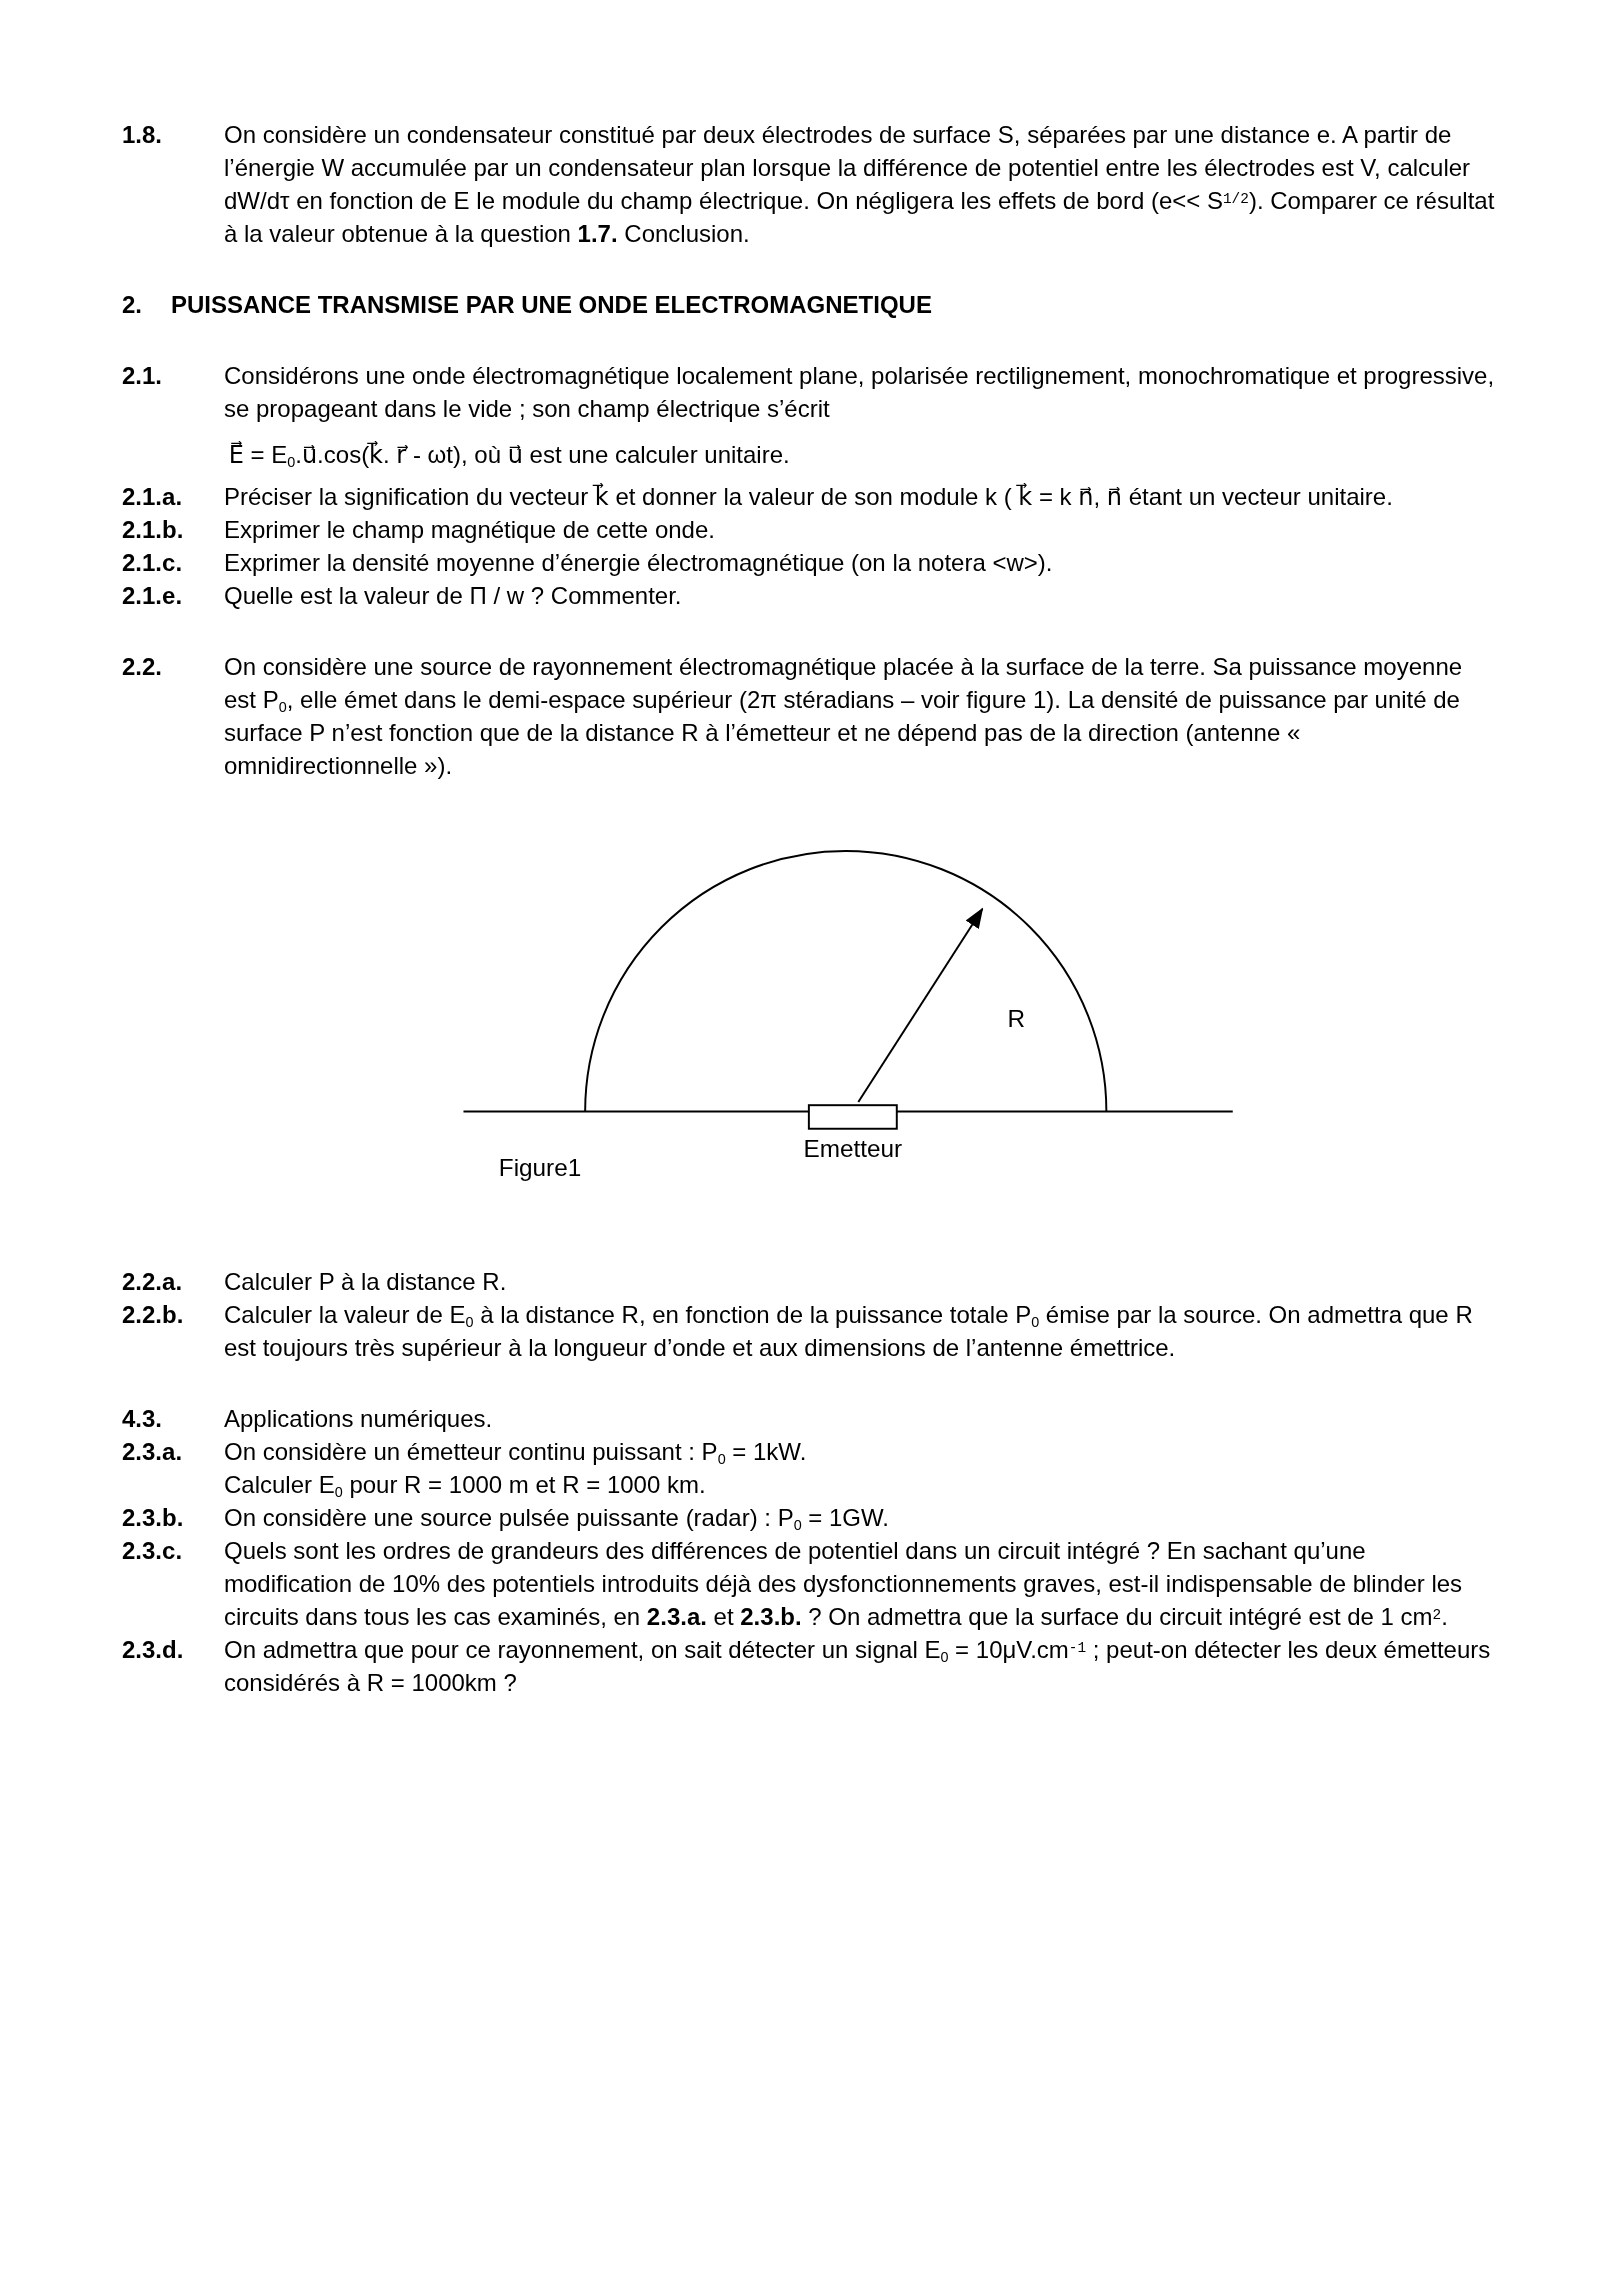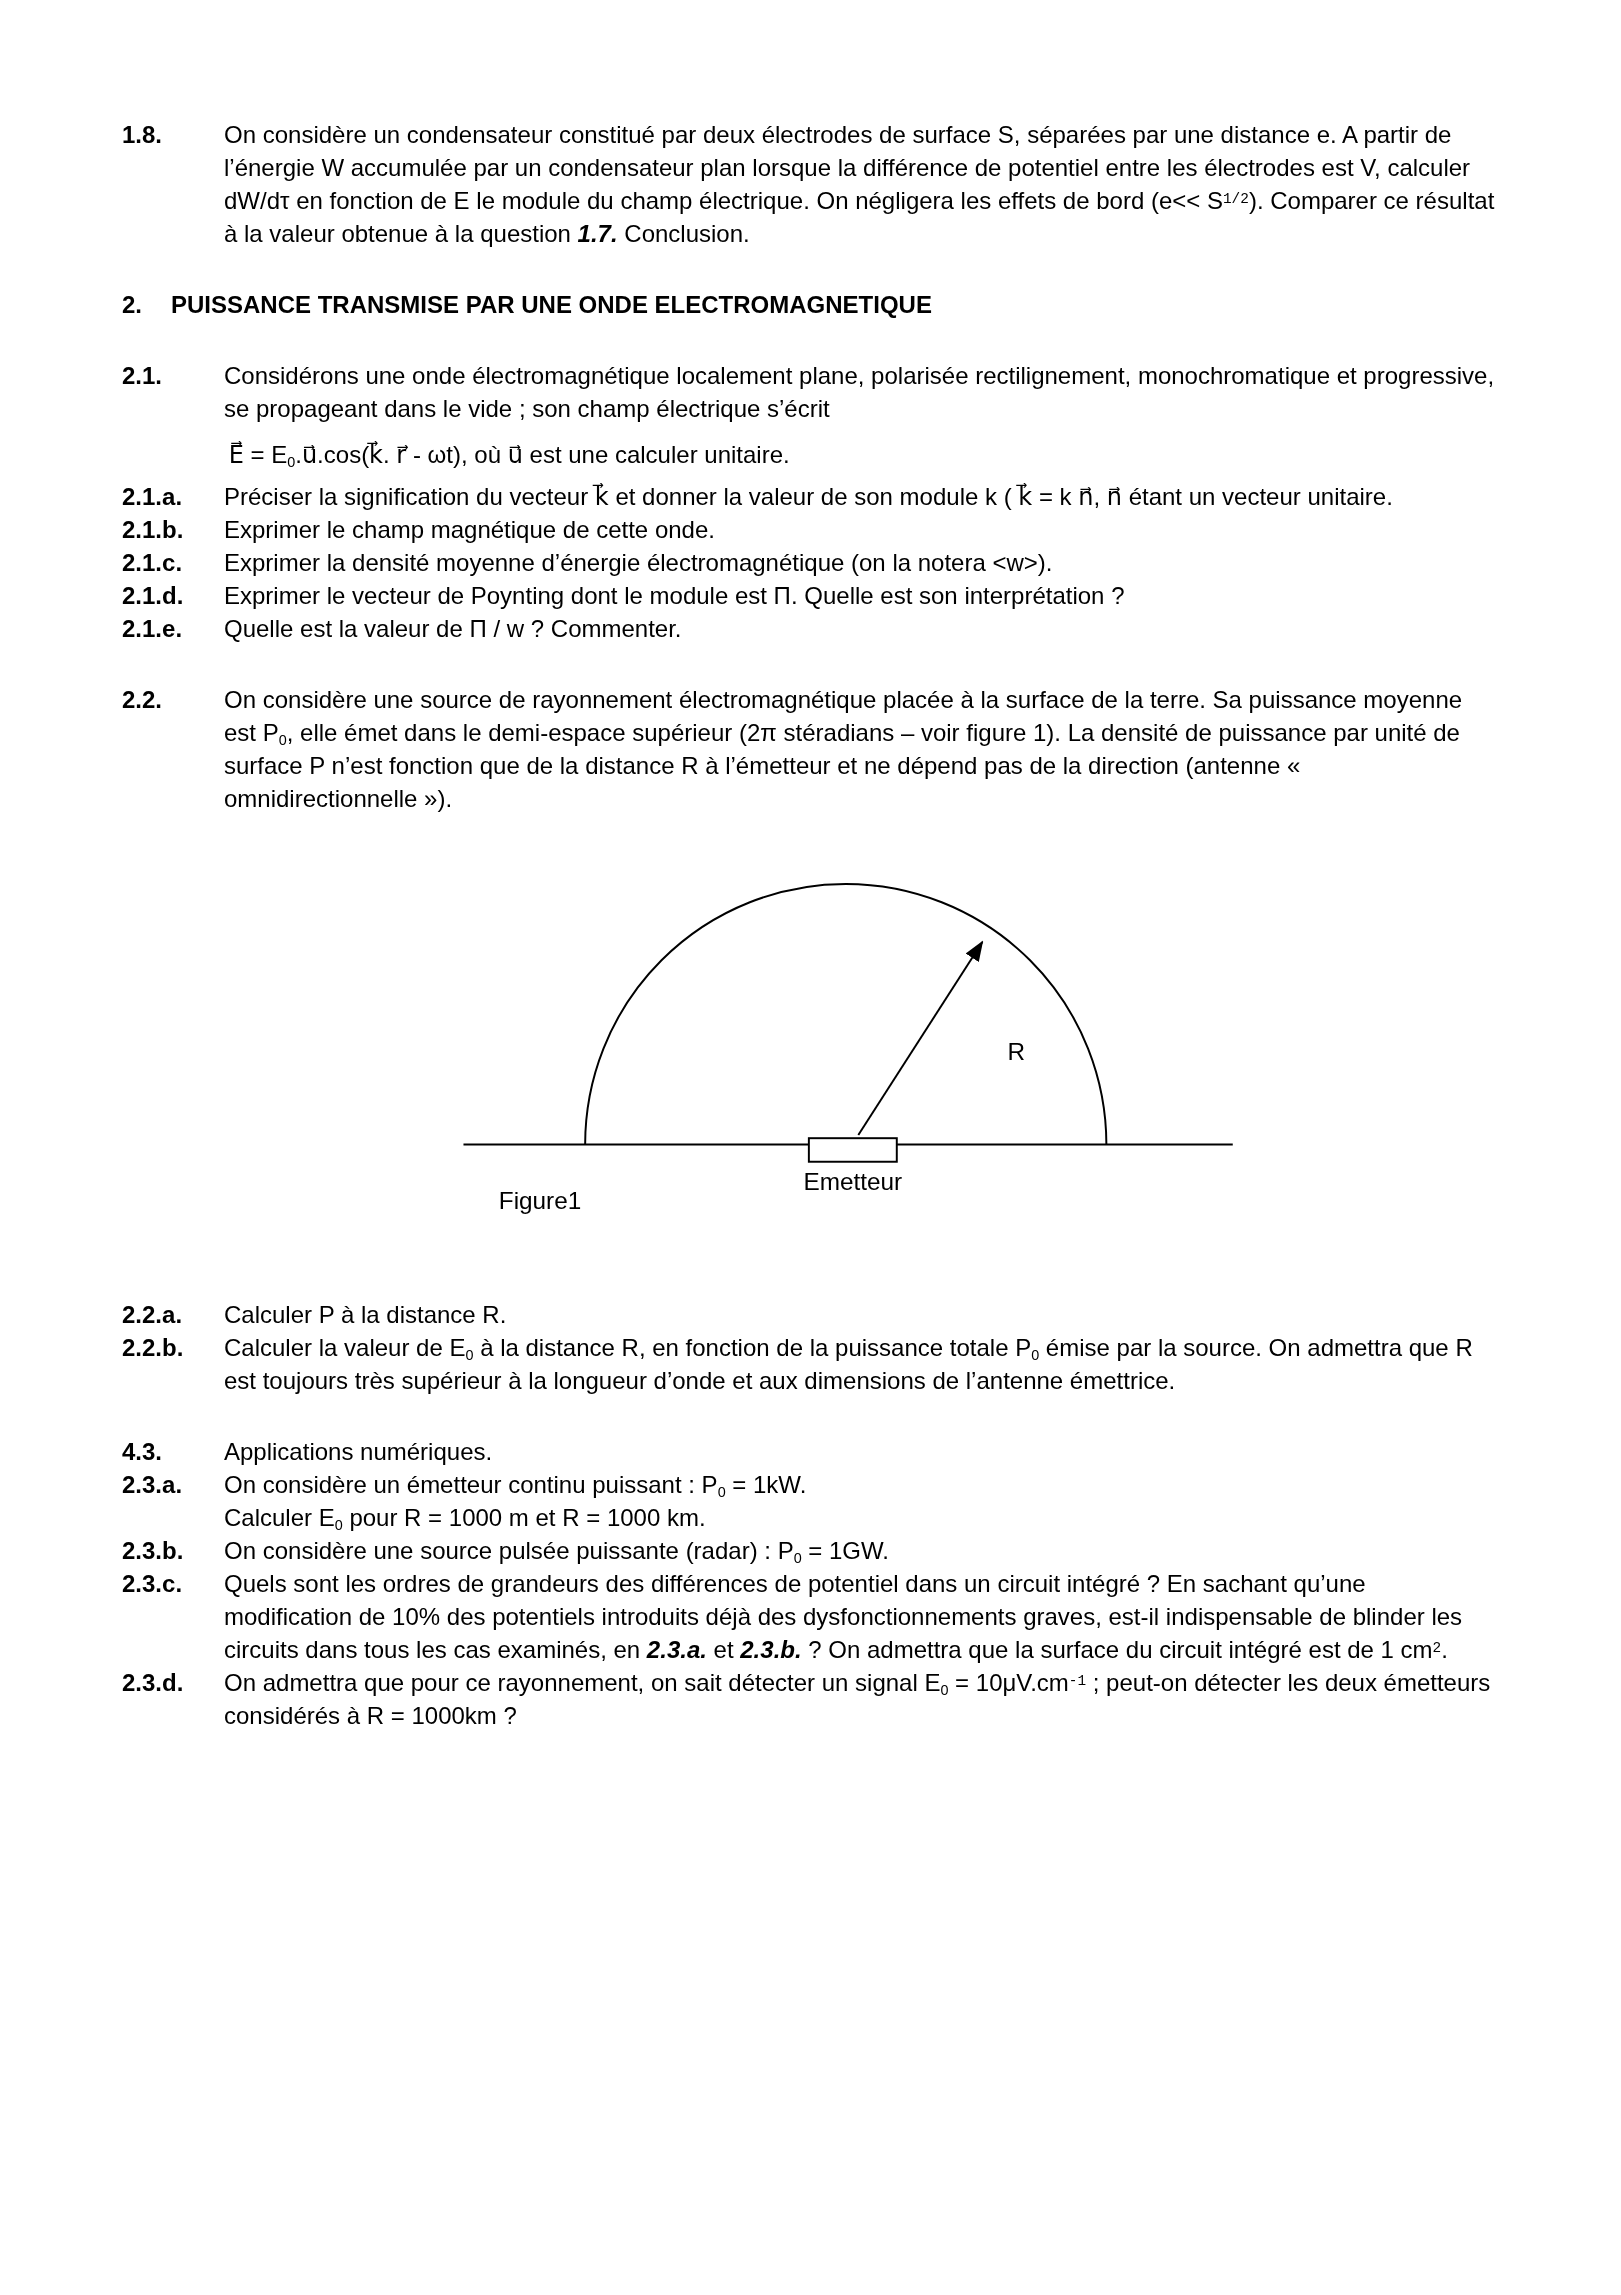--- a/index.html
+++ b/index.html
@@ -8,21 +8,21 @@
     width: 1622px; height: 2295px;
     font-family: "Liberation Sans", "DejaVu Sans", sans-serif;
     font-size: 24px; line-height: 33px; color: #000000;
     position: relative; overflow: hidden;
   }
   .page { position: absolute; inset: 0; padding: 118px 126px 0 122px; }
   .item { position: relative; padding-left: 102px; }
   .item > .num { position: absolute; left: 0; top: 0; font-weight: bold; }
   .heading { padding-left: 49px; font-weight: bold; }
   .gap-lg { margin-top: 38px; }
-  b { font-weight: bold; font-style: italic; }
+  b { font-weight: bold; }
   sup { font-size: 0.6em; line-height: 0; vertical-align: baseline; position: relative; top: -0.45em; font-family: Liberation Mono, monospace; }
   sub { font-size: 0.6em; line-height: 0; vertical-align: baseline; position: relative; top: 0.28em; }
   .formula { margin: 12.6px 0 9.4px 4.7px; }
   .line2 { display: block; }
   .figure { margin: 39px 0 67px 0; }
   svg text { font-family: "Liberation Sans", "DejaVu Sans", sans-serif; font-size: 31px; fill: #000000; }
 </style>
 </head>
 <body>
 
@@ -50,24 +50,20 @@
     <span class="num">2.1.a.</span>
     <div class="body">Préciser la signification du vecteur  k⃗  et donner la valeur de son module k ( k⃗ = k n⃗,  n⃗  étant un vecteur unitaire.</div>
   </div>
   <div class="item">
     <span class="num">2.1.b.</span>
     <div class="body">Exprimer le champ magnétique de cette onde.</div>
   </div>
   <div class="item">
     <span class="num">2.1.c.</span>
     <div class="body">Exprimer la densité moyenne d’énergie électromagnétique (on la notera &lt;w&gt;).</div>
-  </div>
-  <div class="item">
-    <span class="num">2.1.d.</span>
-    <div class="body">Exprimer le vecteur de Poynting dont le module est Π. Quelle est son interprétation ?</div>
   </div>
   <div class="item">
     <span class="num">2.1.e.</span>
     <div class="body">Quelle est la valeur de Π / w ? Commenter.</div>
   </div>
 
   <div class="item gap-lg">
     <span class="num">2.2.</span>
     <div class="body"><span>On considère une source de rayonnement électromagnétique placée à la surface de la terre. Sa puissance moyenne est P</span><sub>0</sub><span>, elle émet dans le demi-espace supérieur (2π stéradians – voir figure 1). La densité de puissance par unité de surface P n’est fonction que de la distance R à l’émetteur et ne dépend pas de la direction (antenne « omnidirectionnelle »).</span></div>
   </div>

